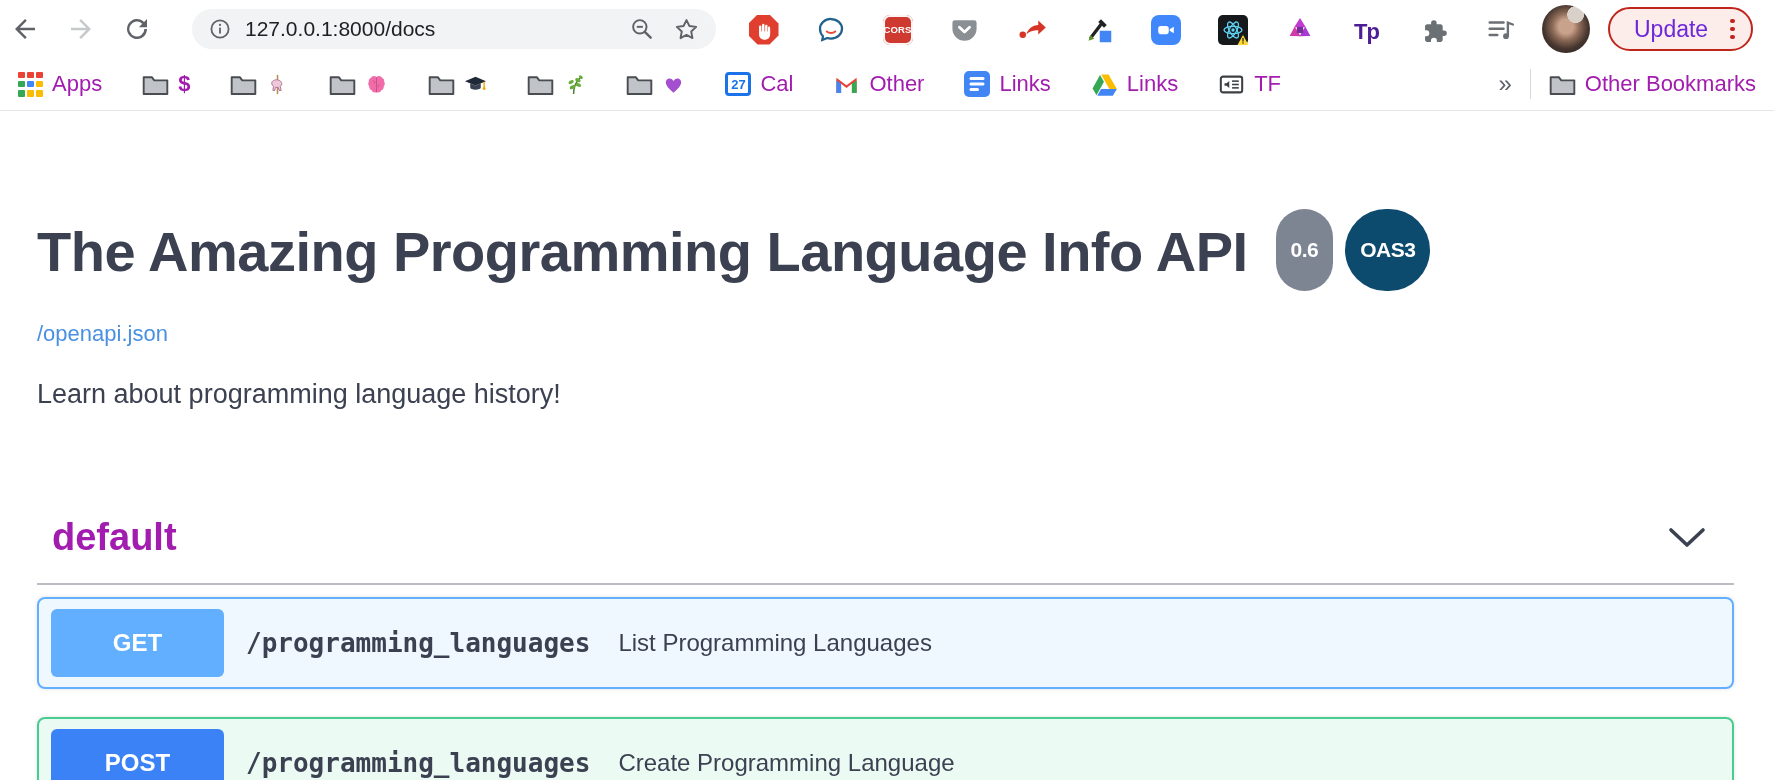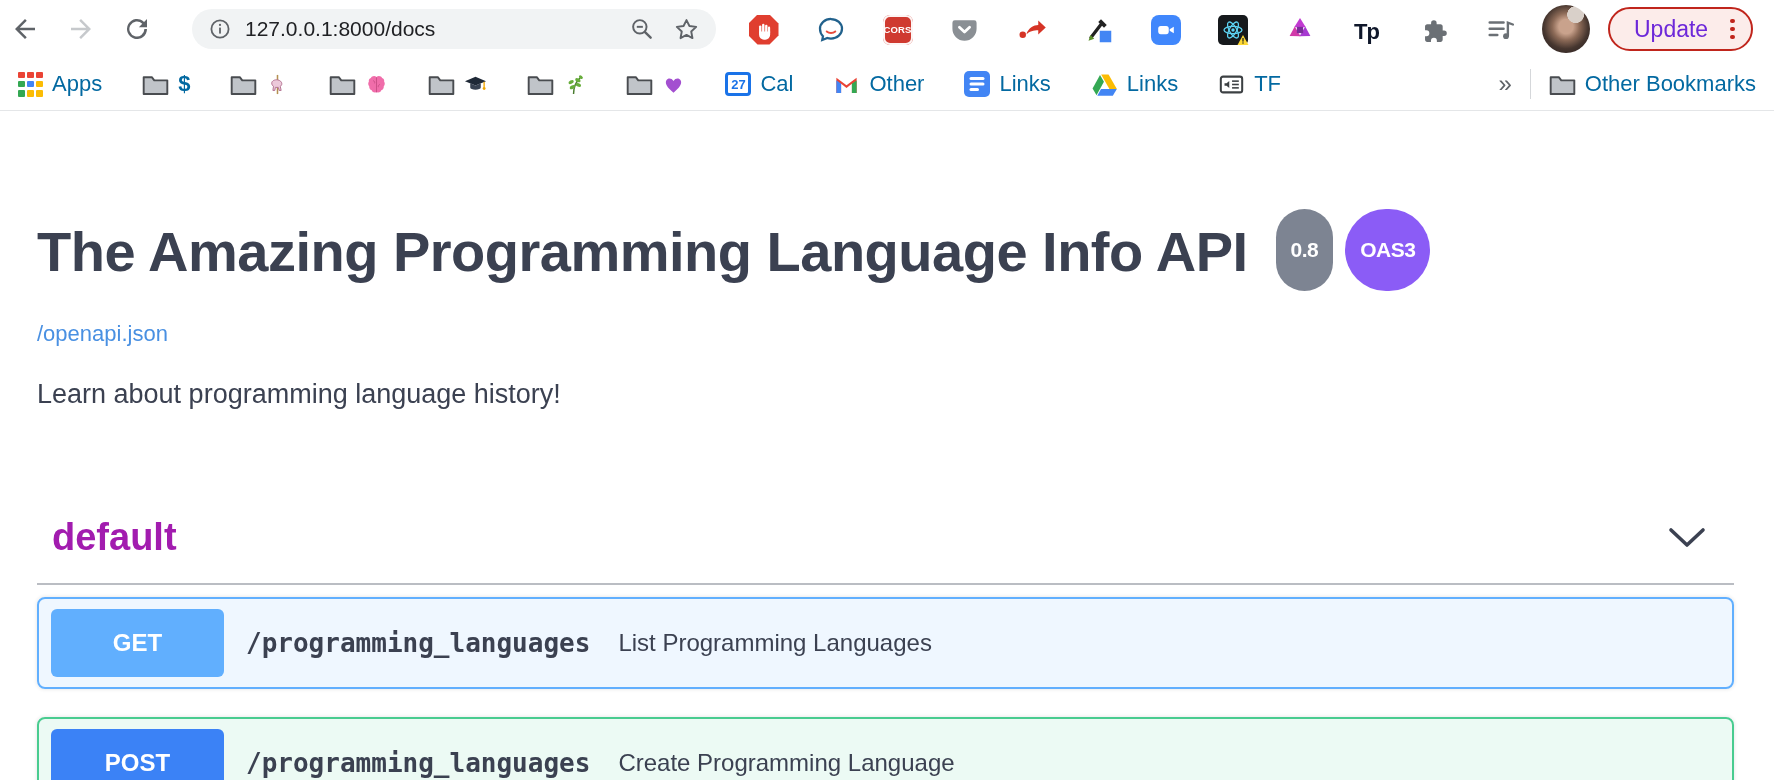--- a/index.html
+++ b/index.html
@@ -19,53 +19,53 @@
   .octagon { width: 30px; height: 30px; background: #e03e2f;
              clip-path: polygon(30% 0,70% 0,100% 30%,100% 70%,70% 100%,30% 100%,0 70%,0 30%);
              display: flex; align-items: center; justify-content: center; }
   .cors-box { width: 30px; height: 30px; background: #cf3a30; border-radius: 7px; color: #fff;
               font-size: 9.5px; font-weight: bold; display: flex; align-items: center; justify-content: center;
               box-shadow: inset 0 0 0 2px rgba(255,255,255,.95); letter-spacing: .2px; }
   .zoom-box { width: 30px; height: 30px; background: #4087fc; border-radius: 8px;
               display: flex; align-items: center; justify-content: center; }
   .react-box { width: 30px; height: 30px; background: #16191c; border-radius: 5px;
                display: flex; align-items: center; justify-content: center; position: relative; }
-  .tp-text { font-size: 22px; font-weight: 800; color: #0f172a; letter-spacing: -1px; }
+  .tp-text { font-size: 22px; font-weight: 800; color: #4c1d95; letter-spacing: -1px; }
   .avatar { width: 48px; height: 48px; border-radius: 50%; margin-left: 26px; flex: 0 0 auto; cursor: pointer;
             background:
               radial-gradient(circle at 70% 20%, #d9d0c9 0 16%, rgba(0,0,0,0) 17%),
               radial-gradient(circle at 50% 45%, #c9a28c 0 20%, #8c6a57 38%, #46362f 62%, #1f1719 100%); }
   .update-pill { margin-left: 18px; height: 44px; border-radius: 22px; border: 2.5px solid #c0251c;
                  background: #fcecea; display: flex; align-items: center; gap: 22px; padding: 0 16px 0 24px;
                  cursor: pointer; flex: 0 0 auto; }
   .update-pill .lbl { color: #6d28d9; font-size: 23px; }
   .kebab { display: flex; flex-direction: column; gap: 3.5px; }
   .kebab i { width: 4.5px; height: 4.5px; border-radius: 50%; background: #c0251c; }
 
   .bookmarks { height: 53px; display: flex; align-items: center; padding: 0 18px;
                border-bottom: 1px solid #e4e6e8; background: #fff; }
   .bm { display: flex; align-items: center; gap: 9px; margin-right: 40px; cursor: pointer; flex: 0 0 auto; }
-  .bm .t { font-size: 22px; color: #0369a1; white-space: nowrap; }
+  .bm .t { font-size: 22px; color: #a21caf; white-space: nowrap; }
   .apps-grid { width: 25px; height: 25px; display: grid; grid-template-columns: repeat(3,1fr); gap: 2.5px; }
   .apps-grid i { border-radius: 1px; }
   .bm-right { margin-left: auto; display: flex; align-items: center; gap: 18px; }
   .chev2 { font-size: 24px; color: #5f6368; cursor: pointer; }
   .vsep { width: 1px; height: 30px; background: #d5d7da; }
   .gcal { width: 26px; height: 24px; background: #fff; border: 3px solid #1a73e8; border-radius: 4px;
           color: #1a73e8; font-size: 13px; font-weight: bold; display: flex; align-items: center; justify-content: center; }
   .gdocs { width: 26px; height: 26px; background: #4285f4; border-radius: 5px; }
 
   
   .page { display: flow-root; padding: 0 40px 0 37px; }
   h1.api-title { margin-top: 104px; font-size: 56px; line-height: 70px; font-weight: bold;
                  color: #3b4151; letter-spacing: -0.5px; }
   .badge { display: inline-block; vertical-align: middle; transform: translateY(-6px);
            font-size: 21px; font-weight: bold; color: #fff; padding: 6px 15px; border-radius: 57px; }
   .badge.ver { background: #7d8492; margin-left: 28px; }
-  .badge.oas { background: #8b5cf6; margin-left: 12px; }
+  .badge.oas { background: #0c4a6e; margin-left: 12px; }
   .spec-link { display: inline-block; margin-top: 24px; font-size: 22px; color: #4990e2;
                text-decoration: none; cursor: pointer; }
   .api-desc { margin-top: 32px; font-size: 27px; color: #3b4151; }
 
   .tag-section { margin-top: 84px; }
   .tag-header { display: flex; align-items: center; padding: 22px 28px 24px 15px;
                 border-bottom: 2px solid #babdc3; cursor: pointer; }
   .tag-header h3 { font-size: 38px; font-weight: bold; color: #a21caf; }
   .tag-header .chev { margin-left: auto; }
 
@@ -358,21 +358,21 @@
     <div class="bm" style="margin-right:0">
       <svg width="27" height="23" viewBox="0 0 24 20">
           <path d="M1.5 3.5h7.2l2.2 2.8h11.6v12.2H1.5z" fill="#c0c4c9" stroke="#494c50" stroke-width="1.7" stroke-linejoin="round"></path>
         </svg>
       <span class="t">Other Bookmarks</span>
     </div>
   </div>
 </div>
 
 <div class="page">
-  <h1 class="api-title"><span>The Amazing Programming Language Info API</span><span class="badge ver">0.8</span><span class="badge oas">OAS3</span></h1>
+  <h1 class="api-title"><span>The Amazing Programming Language Info API</span><span class="badge ver">0.6</span><span class="badge oas">OAS3</span></h1>
 
   <a class="spec-link">/openapi.json</a>
 
   <p class="api-desc">Learn about programming language history!</p>
 
   <div class="tag-section">
     <div class="tag-header">
       <h3>default</h3>
       <svg class="chev" width="38" height="22" viewBox="0 0 38 22">
         <polyline points="3,3 19,18 35,3" fill="none" stroke="#3b4151" stroke-width="3.6" stroke-linecap="round" stroke-linejoin="round"></polyline>

